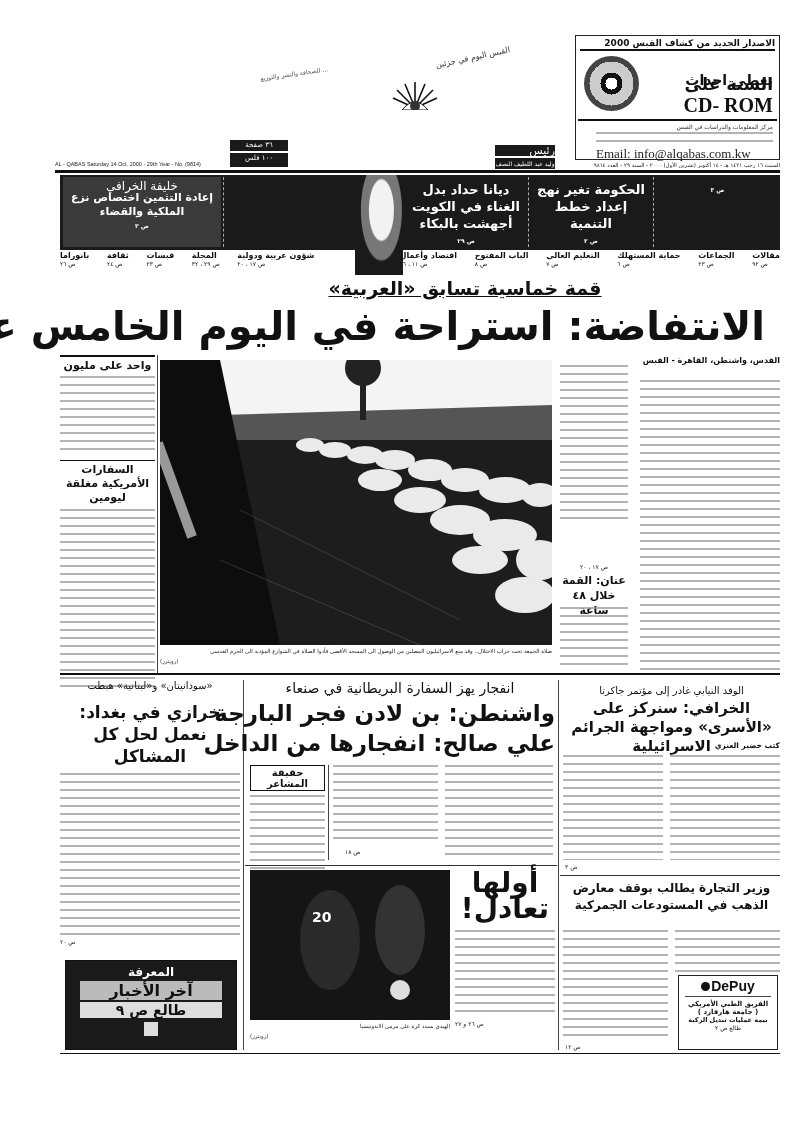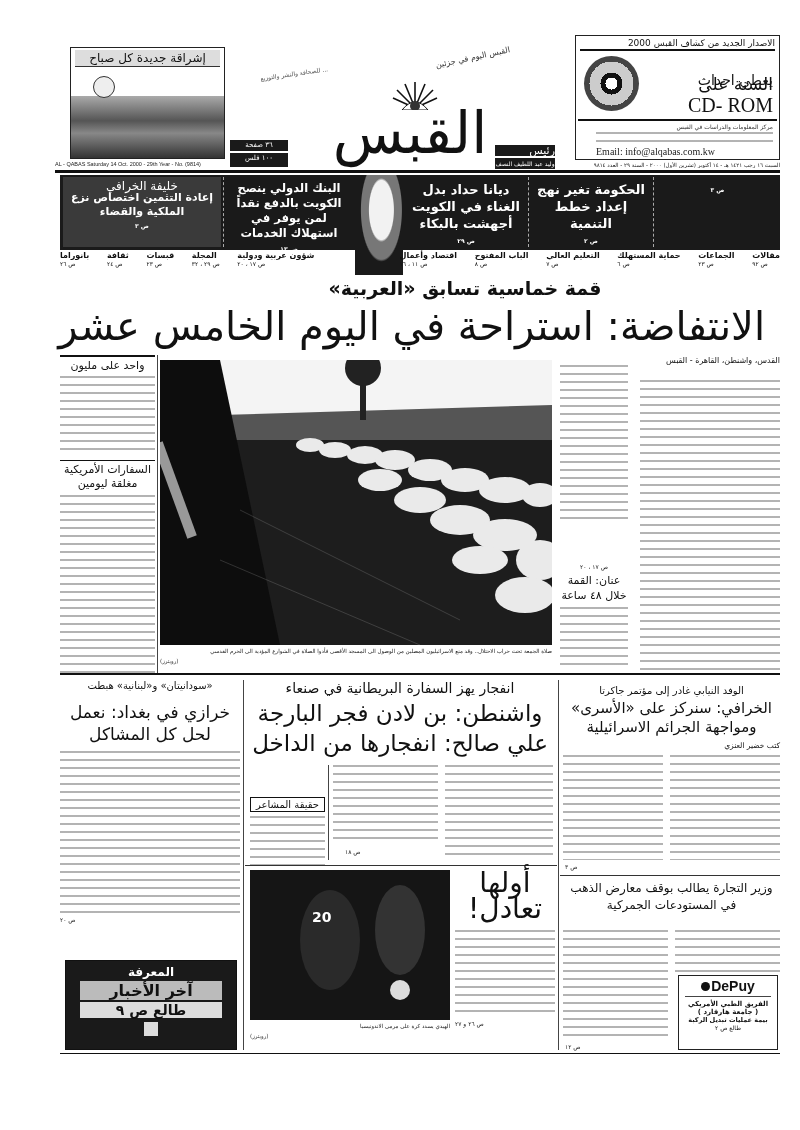--- a/index.html
+++ b/index.html
@@ -2,21 +2,21 @@
 <html lang="ar"><head>
 <meta charset="utf-8">
 <style>
   * { box-sizing: border-box; margin: 0; padding: 0; }
   html, body { width: 800px; height: 1130px; background: #ffffff; overflow: hidden; }
   body { position: relative; font-family: "DejaVu Sans", sans-serif; color: #111; }
   .page { position: absolute; left: 55px; top: 25px; width: 730px; height: 1090px; }
   .abs { position: absolute; }
   .rtl { direction: rtl; text-align: right; }
   .ctr { text-align: center; }
-  .bold { font-weight: normal; }
+  .bold { font-weight: bold; }
   .black-box { background: #1a1a1a; color: #fff; }
   .hr { position: absolute; height: 2px; background: #111; }
   .hr-thin { position: absolute; height: 1px; background: #333; }
   .vr { position: absolute; width: 1px; background: #444; }
   .vr-dash { position: absolute; width: 0; border-left: 1px dashed #888; }
   .body-text { font-size: 6.5px; line-height: 9px; color: #333; direction: rtl; text-align: justify; overflow: hidden; }
   .gray-lines { background: repeating-linear-gradient(to bottom, #9a9a9a 0 2px, transparent 2px 8px); opacity: .75; }
   .page-ref { font-size: 6px; color: #222; direction: rtl; }
   .photo { background: #222; overflow: hidden; }
   .teaser { padding: 4px 6px; direction: rtl; text-align: center; font-weight: bold; font-size: 13px; line-height: 17px; }
@@ -30,54 +30,48 @@
 
   <div class="abs" style="left:520px; top:10px; width:205px; height:125px; border:1px solid #222;">
     <div class="abs rtl bold" style="left:4px; right:4px; top:2px; font-size:9px; border-bottom:2px solid #111; padding-bottom:1px;">الاصدار الجديد من كشاف القبس 2000</div>
     <div class="abs" style="left:8px; top:20px; width:55px; height:55px; border-radius:50%; background:radial-gradient(circle,#fff 0 6px,#111 6px 11px,#ccc 11px 22px,#444 22px 27px);"></div>
     <div class="abs rtl bold" style="right:6px; top:36px; font-size:14px;">يغطي احداث</div>
     <div class="abs rtl bold" style="right:6px; top:38px; font-size:17px;">السنة على</div>
     <div class="abs bold" style="right:6px; top:58px; font-size:20px; font-family:'Liberation Serif',serif;">CD- ROM</div>
     <div class="abs" style="left:2px; right:2px; top:83px; height:2px; background:#111;"></div>
     <div class="abs rtl" style="right:6px; top:87px; font-size:6px; color:#333;">مركز المعلومات والدراسات في القبس</div>
     <div class="abs gray-lines" style="left:20px; right:6px; top:96px; height:14px;"></div>
-    <div class="abs" style="left:20px; top:110px; font-size:10px; font-family:'Liberation Serif',serif; color:#222;text-align:center;">Email: info@alqabas.com.kw</div>
+    <div class="abs" style="left:20px; top:110px; font-size:13px; font-family:'Liberation Serif',serif; color:#222;text-align:center;">Email: info@alqabas.com.kw</div>
   </div>
   <div class="abs rtl" style="left:500px; top:137px; width:225px; font-size:5.5px; color:#222; white-space:nowrap; overflow:hidden;">السبت ١٦ رجب ١٤٢١ هـ - ١٤ أكتوبر (تشرين الأول) ٢٠٠٠ - السنة ٢٩ - العدد ٩٨١٤</div>
 
   <div class="abs" style="left:335px; top:55px; width:50px; height:30px;">
     <svg width="50" height="30" viewBox="0 0 50 30">
       <g stroke="#111" stroke-width="1.6">
         <line x1="25" y1="28" x2="25" y2="2"></line>
           <line x1="25" y1="28" x2="15" y2="4"></line>
           <line x1="25" y1="28" x2="35" y2="4"></line>
         <line x1="25" y1="28" x2="7" y2="10"></line>
           <line x1="25" y1="28" x2="43" y2="10"></line>
           <line x1="25" y1="28" x2="3" y2="18"></line>
           <line x1="25" y1="28" x2="47" y2="18"></line>
       </g>
       <path d="M12 30 Q25 14 38 30 Z" fill="#fff" stroke="#111"></path>
       <circle cx="25" cy="26" r="5" fill="#333"></circle>
     </svg>
   </div>
-  <div class="abs ctr bold" style="left:255px; top:78px; width:200px; font-size:58px; line-height:60px; font-family:'DejaVu Serif',serif; letter-spacing:-2px;">القبس</div>
   <div class="abs rtl" style="left:380px; top:28px; font-size:8px; transform:rotate(-12deg); color:#333;">القبس اليوم في جزئين</div>
   <div class="abs rtl" style="left:205px; top:45px; font-size:6px; transform:rotate(-8deg); color:#555;">... للصحافة والنشر والتوزيع</div>
 
   <div class="abs black-box rtl ctr" style="left:440px; top:120px; width:60px; height:11px; font-size:11px; line-height:11px; text-align:right;">رئيس التحرير</div>
   <div class="abs black-box rtl ctr" style="left:440px; top:133px; width:60px; height:11px; font-size:6px; line-height:11px; text-align:center;">وليد عبد اللطيف النصف</div>
 
   <div class="abs black-box rtl ctr" style="left:175px; top:115px; width:58px; height:11px; font-size:7px; line-height:11px; text-align:center;">٣٦ صفحة</div>
   <div class="abs black-box rtl ctr" style="left:175px; top:128px; width:58px; height:14px; font-size:7px; line-height:11px; text-align:center;">١٠٠ فلس</div>
 
-  <div class="abs" style="left:15px; top:22px; width:155px; height:112px; border:1px solid #222; overflow:hidden;">
-    <div class="abs rtl bold" style="left:4px; right:4px; top:2px; font-size:12px; line-height:16px; text-align:center; background:#ddd; border-bottom:1px solid #333;">إشراقة جديدة كل صباح</div>
-    <div class="abs" style="left:0; right:0; top:48px; bottom:0; background:linear-gradient(180deg,#aaa 0%,#555 40%,#888 60%,#333 100%);"></div>
-    <div class="abs" style="left:22px; top:28px; width:22px; height:22px; border-radius:50%; border:1px solid #333; background:#eee;"></div>
-  </div>
   <div class="abs" style="left:0px; top:136px; width:230px; font-size:5.5px; white-space:nowrap; color:#222; font-family:'Liberation Sans',sans-serif;">AL - QABAS  Saturday 14 Oct. 2000 - 29th Year - No. (9814)</div>
 
   <div class="hr" style="left:0; right:5px; top:145px; height:3px;"></div>
 
   <div class="abs black-box" style="left:5px; top:150px; width:720px; height:75px;"></div>
 
   <div class="abs teaser" style="left:600px; top:152px; width:125px; height:70px; color:#fff;">
     <div class="page-ref" style="color:#fff; text-align:center;">ص ٣</div>
   </div>
   <div class="vr-dash" style="left:598px; top:152px; height:70px; border-color:#aaa;"></div>
@@ -88,24 +82,20 @@
   </div>
   <div class="vr-dash" style="left:473px; top:152px; height:70px; border-color:#aaa;"></div>
 
   <div class="abs teaser" style="left:350px; top:152px; width:122px; height:70px; color:#fff;">
     <div>ديانا حداد بدل الغناء في الكويت أجهشت بالبكاء</div>
     <div class="page-ref" style="color:#fff; text-align:center;">ص ٢٩</div>
   </div>
 
   <div class="abs" style="left:300px; top:150px; width:48px; height:100px; background:radial-gradient(ellipse at 55% 35%,#f2f2f2 0 12px,#777 13px 20px,#1a1a1a 21px);"></div>
 
-  <div class="abs teaser" style="left:170px; top:152px; width:128px; height:70px; color:#fff; font-size:11.5px; line-height:15px;">
-    <div>البنك الدولي ينصح الكويت بالدفع نقداً لمن يوفر في استهلاك الخدمات</div>
-    <div class="page-ref" style="color:#fff; text-align:center;">ص ١٣</div>
-  </div>
   <div class="vr-dash" style="left:168px; top:152px; height:70px; border-color:#aaa;"></div>
 
   <div class="abs teaser" style="left:8px; top:152px; width:158px; height:70px; color:#fff; background:#3a3a3a; font-size:11px; line-height:14px;">
     <div style="font-size:12px; font-weight:normal; line-height:10px;">خليفة الخرافي</div>
     <div>إعادة التثمين اختصاص نزع الملكية والقضاء</div>
     <div class="page-ref" style="color:#fff; text-align:center;">ص ٣</div>
   </div>
 
   <div class="abs" style="left:5px; top:226px; width:720px; height:22px; display:flex; flex-direction:row-reverse; justify-content:space-between;">
     <div class="cat"><span>مقالات</span><small>ص ٩٢</small></div>
@@ -115,21 +105,21 @@
     <div class="cat"><span>الباب المفتوح</span><small>ص ٨</small></div>
     <div class="cat"><span>اقتصاد وأعمال</span><small>ص ١١ ، ١٦</small></div>
     <div style="width:50px;"></div>
     <div class="cat"><span>شؤون عربية ودولية</span><small>ص ١٧ ، ٢٠</small></div>
     <div class="cat"><span>المجلة</span><small>ص ٢٩ ، ٣٢</small></div>
     <div class="cat"><span>قبسات</span><small>ص ٢٣</small></div>
     <div class="cat"><span>ثقافة</span><small>ص ٢٤</small></div>
     <div class="cat"><span>بانوراما</span><small>ص ٢٦</small></div>
   </div>
 
-  <div class="abs rtl" style="left:140px; top:252px; width:540px; font-size:19px; letter-spacing:6px; text-align:center; font-weight:bold;">قمة خماسية تسابق «العربية»</div>
+  <div class="abs rtl" style="left:140px; top:252px; width:540px; font-size:19px; letter-spacing:6px; text-align:center; font-weight:bold;text-decoration:underline;">قمة خماسية تسابق «العربية»</div>
   <div class="abs rtl bold" style="left:20px; top:276px; width:690px; font-size:40px; line-height:50px; text-align:center; white-space:nowrap;">الانتفاضة: استراحة في اليوم الخامس عشر</div>
 
   <div class="abs" style="left:5px; top:330px; width:95px; height:320px;">
     <div class="rtl bold" style="font-size:11px; text-align:center; border-top:2px solid #111; padding-top:2px;">واحد على مليون</div>
     <div class="gray-lines" style="height:78px; margin-top:4px;"></div>
     <div class="rtl bold" style="font-size:11px; line-height:14px; text-align:center; margin-top:6px; border-top:1px solid #111; padding-top:2px;">السفارات الأمريكية مغلقة ليومين</div>
     <div class="gray-lines" style="height:180px; margin-top:4px;"></div>
   </div>
   <div class="vr" style="left:102px; top:330px; height:320px;"></div>
 
@@ -189,21 +179,21 @@
   <div class="abs black-box" style="left:10px; top:935px; width:172px; height:90px; border:1px solid #111; text-align:center; direction:rtl;">
     <div style="font-size:12px; font-weight:bold; margin-top:4px;">المعرفة</div>
     <div style="font-size:16px; font-weight:bold; background:#bbb; color:#111; margin:2px 14px;">آخر الأخبار</div>
     <div style="font-size:14px; font-weight:bold; background:#ddd; color:#111; margin:2px 14px;">طالع ص ٩</div>
     <div style="width:14px; height:14px; background:#ddd; margin:4px auto 0;"></div>
   </div>
 
   <div class="abs rtl" style="left:190px; top:655px; width:310px; font-size:14px; text-align:center; letter-spacing:2px;">انفجار يهز السفارة البريطانية في صنعاء</div>
   <div class="abs rtl bold" style="left:190px; top:673px; width:310px; font-size:23px; line-height:30px; text-align:center; white-space:nowrap;">واشنطن: بن لادن فجر البارجة</div>
   <div class="abs rtl bold" style="left:190px; top:703px; width:310px; font-size:23px; line-height:30px; text-align:center; white-space:nowrap;">علي صالح: انفجارها من الداخل</div>
-  <div class="abs" style="left:195px; top:740px; width:75px; height:100px;margin-top:32px;">
+  <div class="abs" style="left:195px; top:740px; width:75px; height:100px;">
     <div class="rtl bold" style="font-size:10px; text-align:center; border:1px solid #111; padding:1px;">حقيقة المشاعر</div>
     <div class="gray-lines" style="height:80px; margin-top:4px;"></div>
   </div>
   <div class="vr" style="left:273px; top:740px; height:95px;"></div>
   <div class="abs gray-lines" style="left:278px; top:740px; width:105px; height:80px;"></div>
   <div class="abs page-ref" style="left:290px; top:823px;">ص ١٨</div>
   <div class="abs gray-lines" style="left:390px; top:740px; width:108px; height:95px;"></div>
 
   <div class="hr-thin" style="left:190px; top:840px; width:312px;"></div>
 

